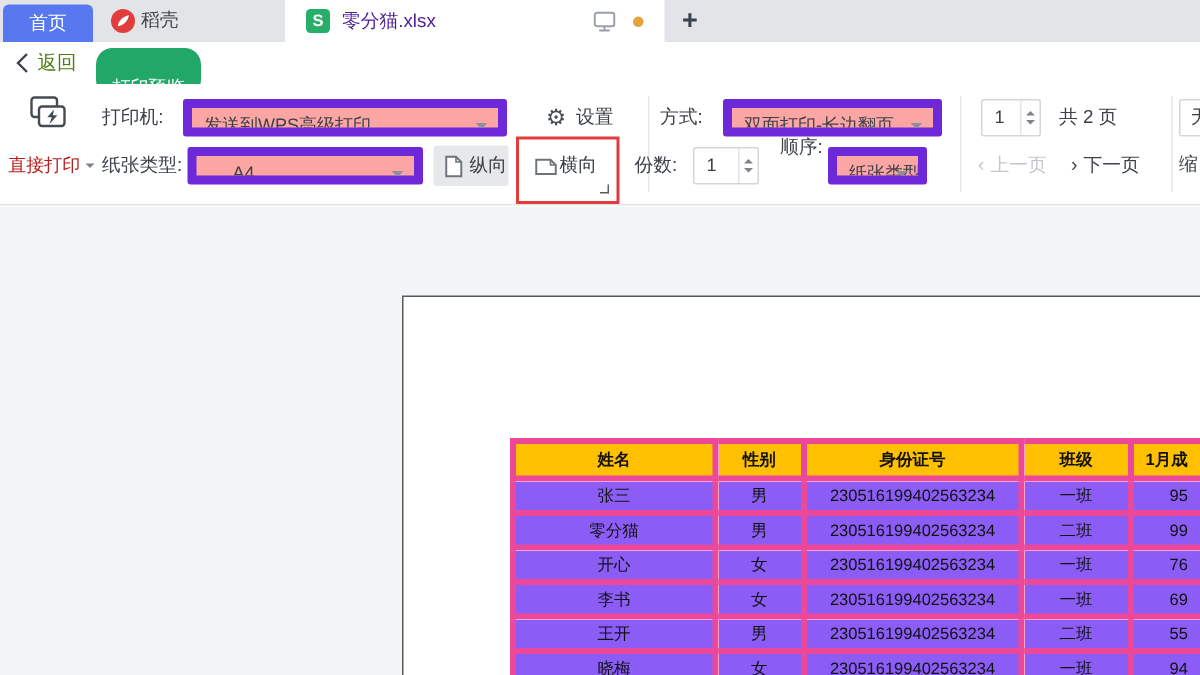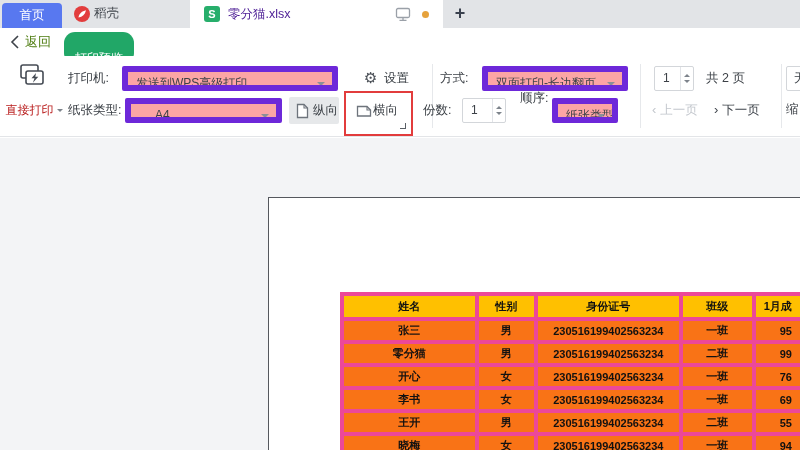--- a/index.html
+++ b/index.html
@@ -66,21 +66,21 @@
              border-radius:2px; font-size:12.5px; line-height:23px; padding-left:7px; background:#fff; }
   .clip-lbl { position:absolute; left:786px; top:41px; height:25px; line-height:25px; font-size:12.5px; }
 
   
   .preview { position:absolute; left:0; top:138px; width:800px; height:312px; background:#f3f4f6; }
   .paper { position:absolute; left:268px; top:59px; width:600px; height:300px; background:#fff; border:1px solid #55585e; }
   .sheet { position:absolute; left:71px; top:94px; border-collapse:collapse; table-layout:fixed; }
   .sheet td, .sheet th { border:4px solid #ec4899; font-size:11px; color:#111;
                          overflow:hidden; white-space:nowrap; padding:0; text-align:center; }
   .sheet th { height:25px; background:#ffc000; font-weight:bold; }
-  .sheet td { height:23px; background:#f97316;font-weight:bold; }
+  .sheet td { height:23px; background:#8b5cf6; }
   .sheet .c-score { text-align:left; padding-left:24px; }
   .sheet th.c-score { padding-left:8px; font-weight:bold; }
 </style>
 </head>
 <body>
 
 <div id="app">
 
   <div class="tabbar">
     <div class="tab-home">首页</div>

